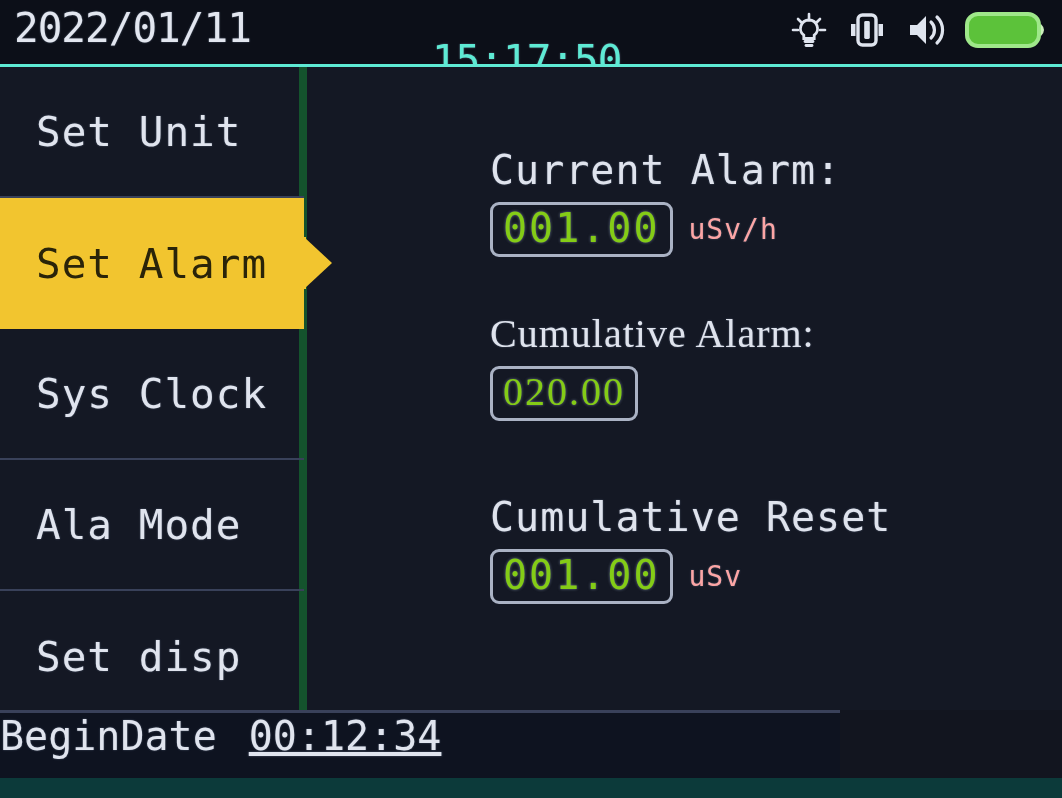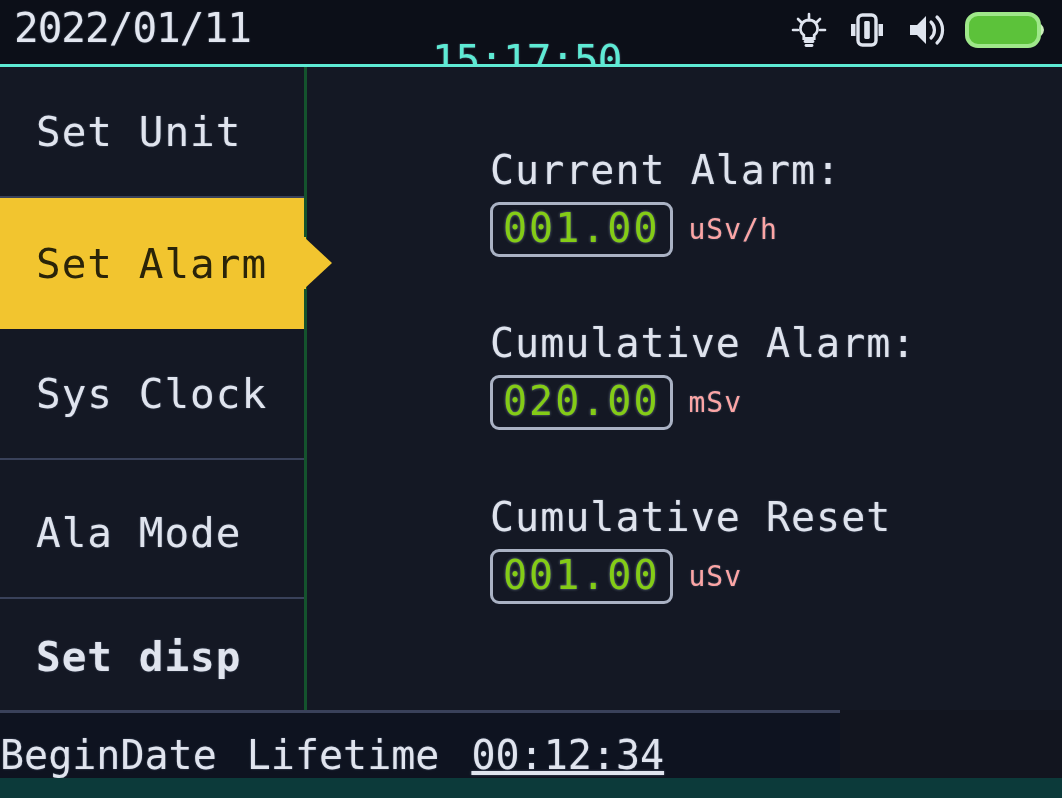--- a/index.html
+++ b/index.html
@@ -64,21 +64,21 @@
     background: #141824;
   }
 
   
   #sidebar {
     position: absolute;
     left: 0; top: 0;
     width: 307px;
     height: 643px;
     box-sizing: border-box;
-    border-right: 3px solid #14532d;
+    border-right: 8px solid #14532d;
   }
   .menu-item {
     position: absolute;
     left: 0;
     width: 304px;
     height: 131px;
     box-sizing: border-box;
     border-bottom: 2px solid #39415a;
     display: flex;
     align-items: center;
@@ -163,21 +163,21 @@
   
   #footer {
     position: absolute;
     left: 0; top: 710px;
     width: 840px;
     height: 68px;
     background: #0e1320;
     border-top: 3px solid #39415a;
     box-sizing: border-box;
     display: flex;
-    align-items: flex-end;
+    align-items: flex-start;
   }
   #footer .fitem {
     font-size: 40px;
     letter-spacing: 0px;
     color: #e0e4ee;
     text-shadow: 0 0 2px rgba(170,190,220,.40);
     white-space: nowrap;
   }
   #f-begin-label { margin-left: 0px; }
   #f-begin-value { margin-left: 22px; }
@@ -254,62 +254,60 @@
       </div>
 
       <div class="menu-item selected" style="top:131px;">
         <span class="label">Set Alarm</span>
       </div>
 
       <div class="menu-item" style="top:262px;text-align:center;">
         <span class="label">Sys Clock</span>
       </div>
 
-      <div class="menu-item" style="top:393px;margin-top:8px;">
+      <div class="menu-item" style="top:393px;">
         <span class="label">Ala Mode</span>
       </div>
 
-      <div class="menu-item" style="top:524px;border-bottom:none;font-weight:bold;">
+      <div class="menu-item" style="top:524px;border-bottom:none;">
         <span class="label">Set disp</span>
       </div>
 
       <div id="sel-arrow-notch" style="top:170px;"></div>
       <div id="sel-arrow" style="top:170px;"></div>
     </div>
 
     <div id="panel">
 
       <div class="field-group" style="top:80px;">
         <div class="field-title">Current Alarm:</div>
         <div class="field-row">
           <span class="value-box">001.00</span>
           <span class="unit">uSv/h</span>
         </div>
       </div>
 
-      <div class="field-group" style="top:253px;">
+      <div class="field-group" style="top:243px;font-family:Liberation Serif, serif;">
         <div class="field-title">Cumulative Alarm:</div>
         <div class="field-row">
           <span class="value-box">020.00</span>
-          <span class="unit">mSv</span>
         </div>
       </div>
 
       <div class="field-group" style="top:427px;">
         <div class="field-title">Cumulative Reset</div>
         <div class="field-row">
           <span class="value-box">001.00</span>
           <span class="unit">uSv</span>
         </div>
       </div>
 
     </div>
   </div>
 
   <div id="footer">
     <span class="fitem" id="f-begin-label">BeginDate</span>
-    <span class="fitem" id="f-life-label">Lifetime</span>
     <span class="fitem" id="f-life-value">00:12:34</span>
   </div>
 
   <div id="bottom-strip"></div>
 
 </div>
 
 </body></html>

